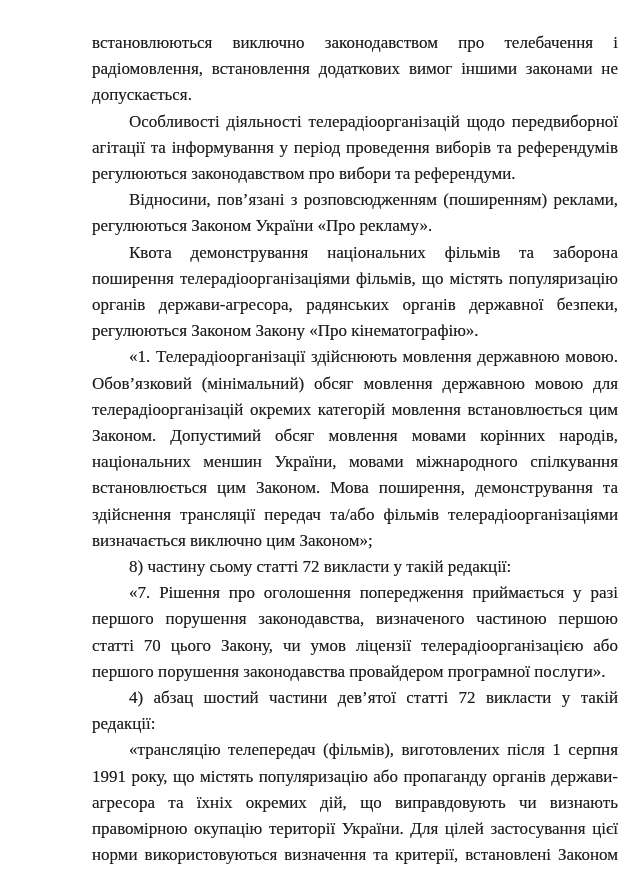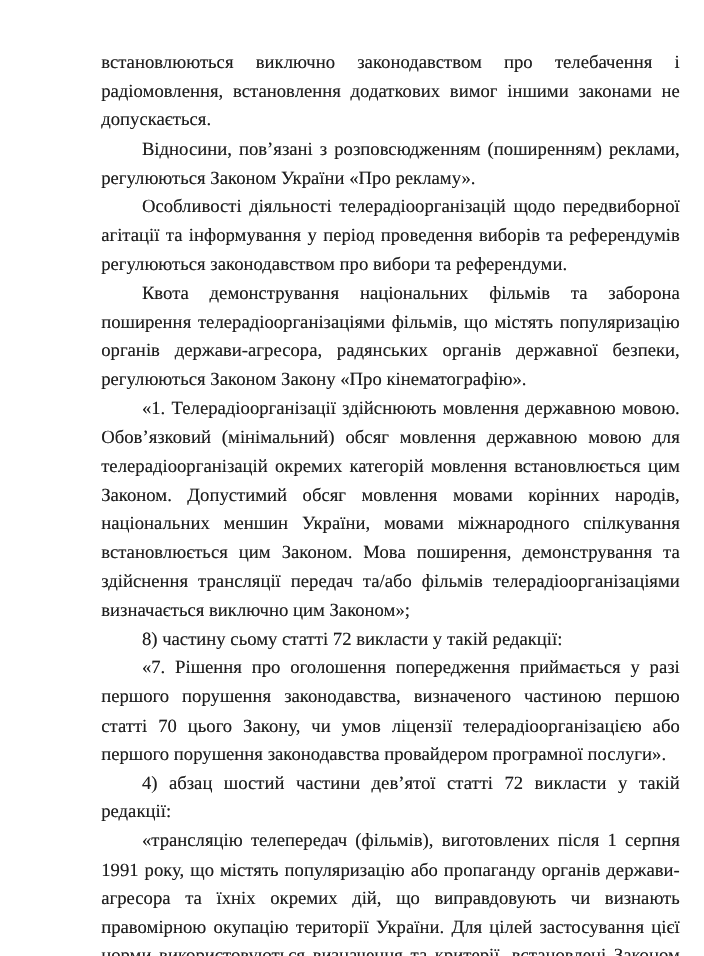--- a/index.html
+++ b/index.html
@@ -11,21 +11,21 @@
     width: 640px;
     height: 869px;
     overflow: hidden;
     font-family: "Liberation Serif", "DejaVu Serif", serif;
   }
   .page {
     box-sizing: border-box;
     width: 640px;
     height: 869px;
     background: #ffffff;
-    padding: 44px 22px 20px 92px;
+    padding: 30px 22px 20px 92px;
   }
   .text-block {
     width: 526px;
     color: #1e1e1e;
     font-size: 17px;
     line-height: 26.2px;
     text-align: justify;
     
     filter: blur(0.22px);
     text-shadow: 0 0 0.4px rgba(30,30,30,0.55);
@@ -38,22 +38,22 @@
   .para.no-indent {
     text-indent: 0;
   }
 </style>
 </head>
 <body>
 
 <div class="page">
   <div class="text-block">
     <p class="para no-indent">встановлюються виключно законодавством про телебачення і радіомовлення, встановлення додаткових вимог іншими законами не допускається.</p>
+    <p class="para">Особливості діяльності телерадіоорганізацій щодо передвиборної агітації та інформування у період проведення виборів та референдумів регулюються законодавством про вибори та референдуми.</p>
     <p class="para">Відносини, пов’язані з розповсюдженням (поширенням) реклами, регулюються Законом України «Про рекламу».</p>
-    <p class="para">Особливості діяльності телерадіоорганізацій щодо передвиборної агітації та інформування у період проведення виборів та референдумів регулюються законодавством про вибори та референдуми.</p>
     <p class="para">Квота демонстрування національних фільмів та заборона поширення телерадіоорганізаціями фільмів, що містять популяризацію органів держави-агресора, радянських органів державної безпеки, регулюються Законом Закону «Про кінематографію».</p>
     <p class="para">«1. Телерадіоорганізації здійснюють мовлення державною мовою. Обов’язковий (мінімальний) обсяг мовлення державною мовою для телерадіоорганізацій окремих категорій мовлення встановлюється цим Законом. Допустимий обсяг мовлення мовами корінних народів, національних меншин України, мовами міжнародного спілкування встановлюється цим Законом. Мова поширення, демонстрування та здійснення трансляції передач та/або фільмів телерадіоорганізаціями визначається виключно цим Законом»;</p>
     <p class="para">8) частину сьому статті 72 викласти у такій редакції:</p>
     <p class="para">«7. Рішення про оголошення попередження приймається у разі першого порушення законодавства, визначеного частиною першою статті 70 цього Закону, чи умов ліцензії телерадіоорганізацією або першого порушення законодавства провайдером програмної послуги».</p>
     <p class="para">4) абзац шостий частини дев’ятої статті 72 викласти у такій редакції:</p>
     <p class="para">«трансляцію телепередач (фільмів), виготовлених після 1 серпня 1991 року, що містять популяризацію або пропаганду органів держави-агресора та їхніх окремих дій, що виправдовують чи визнають правомірною окупацію території України. Для цілей застосування цієї норми використовуються визначення та критерії, встановлені Законом України  "Про кінематографію"»;</p>
   </div>
 </div>
 
 </body></html>

